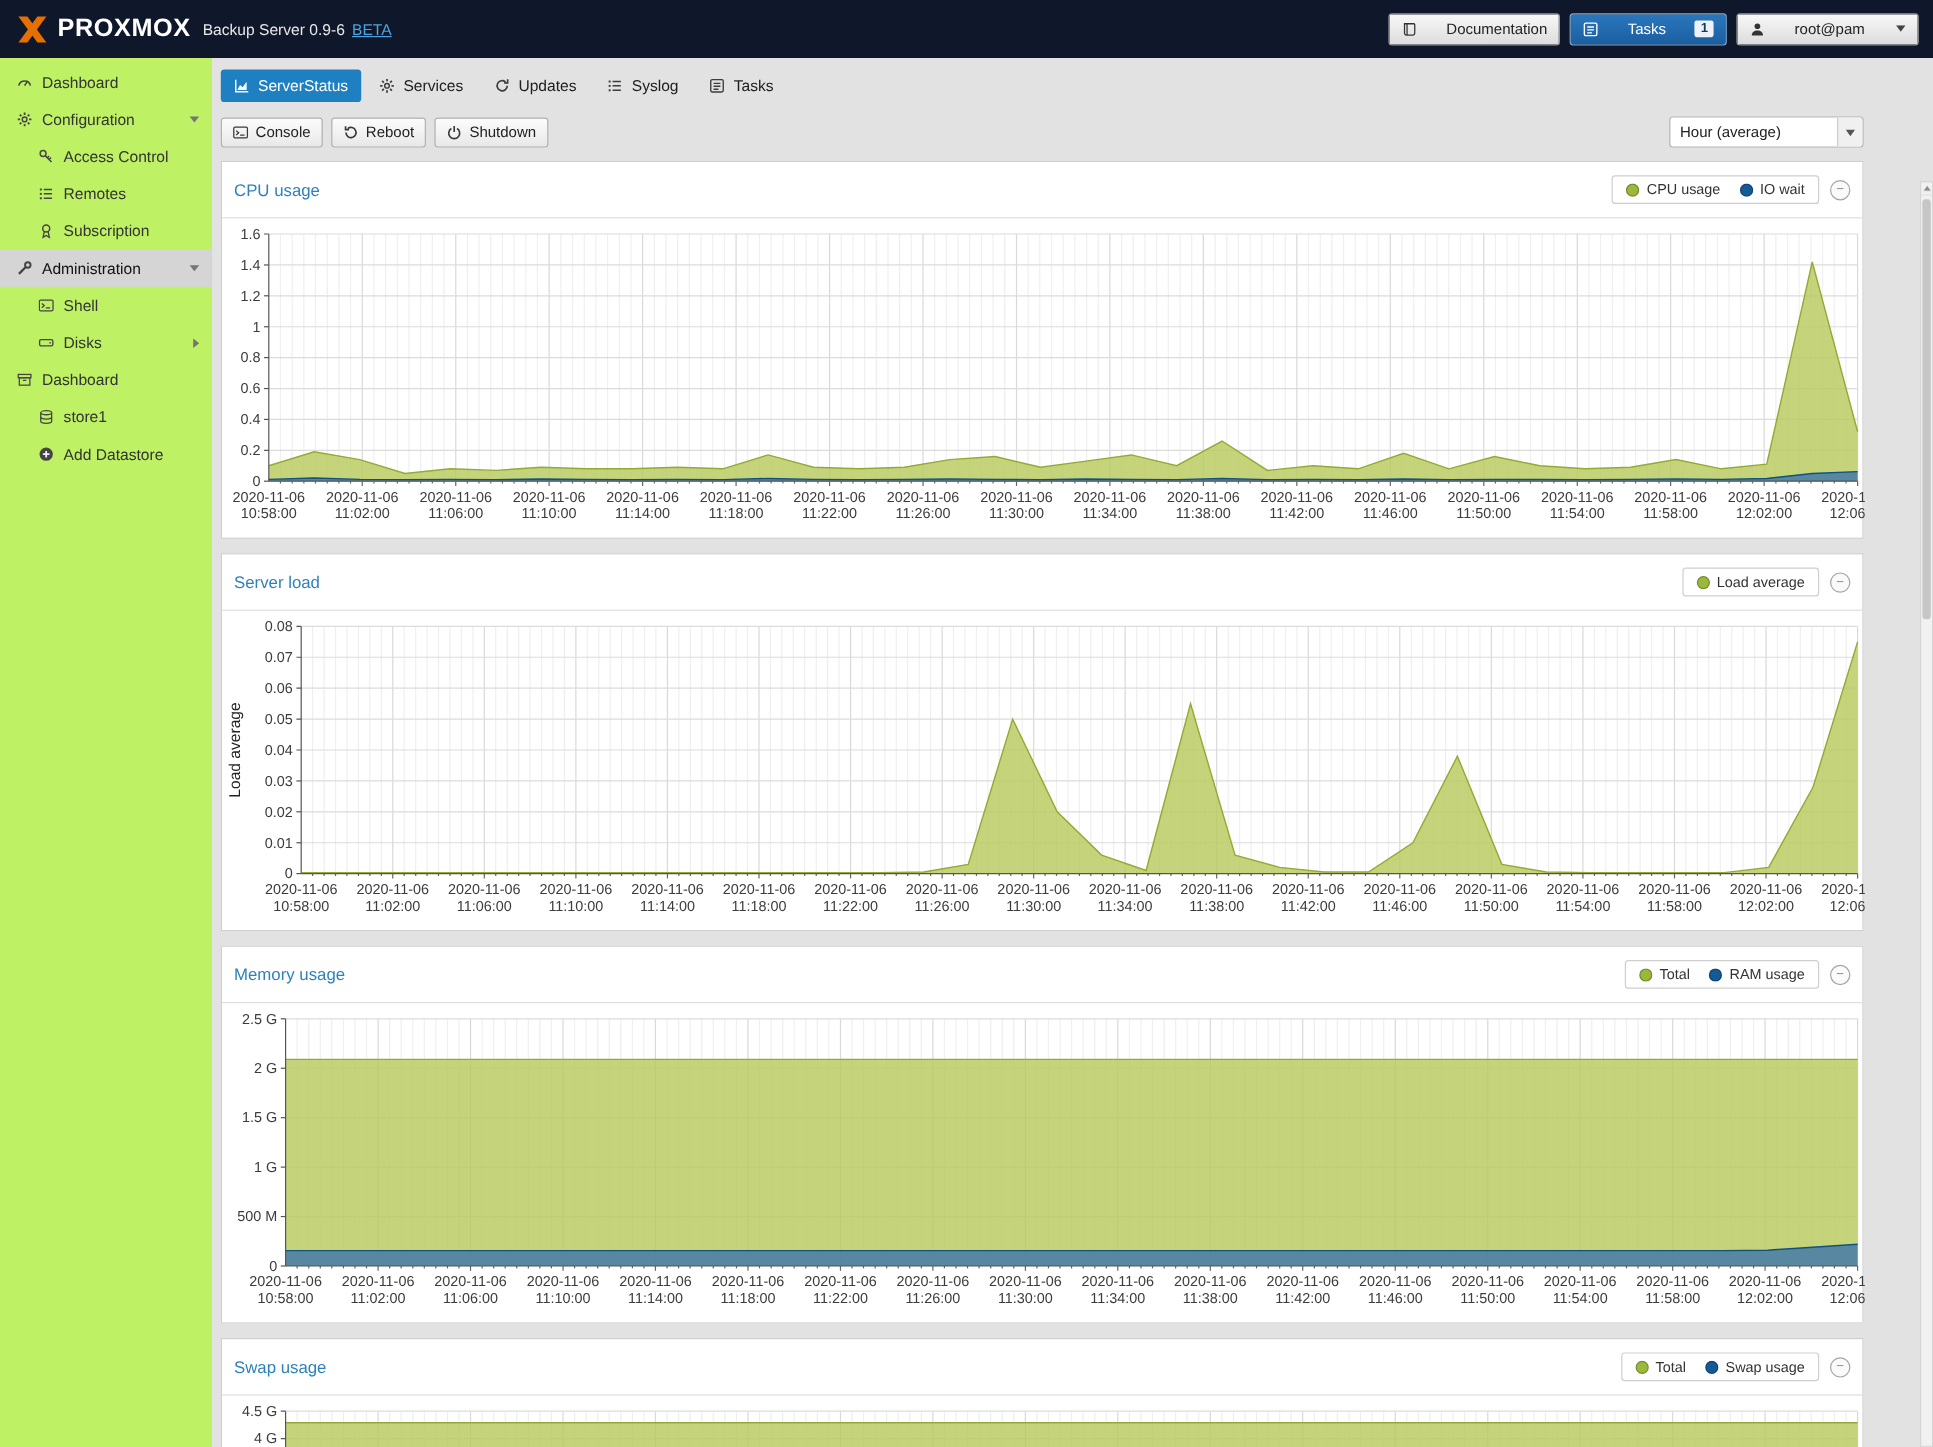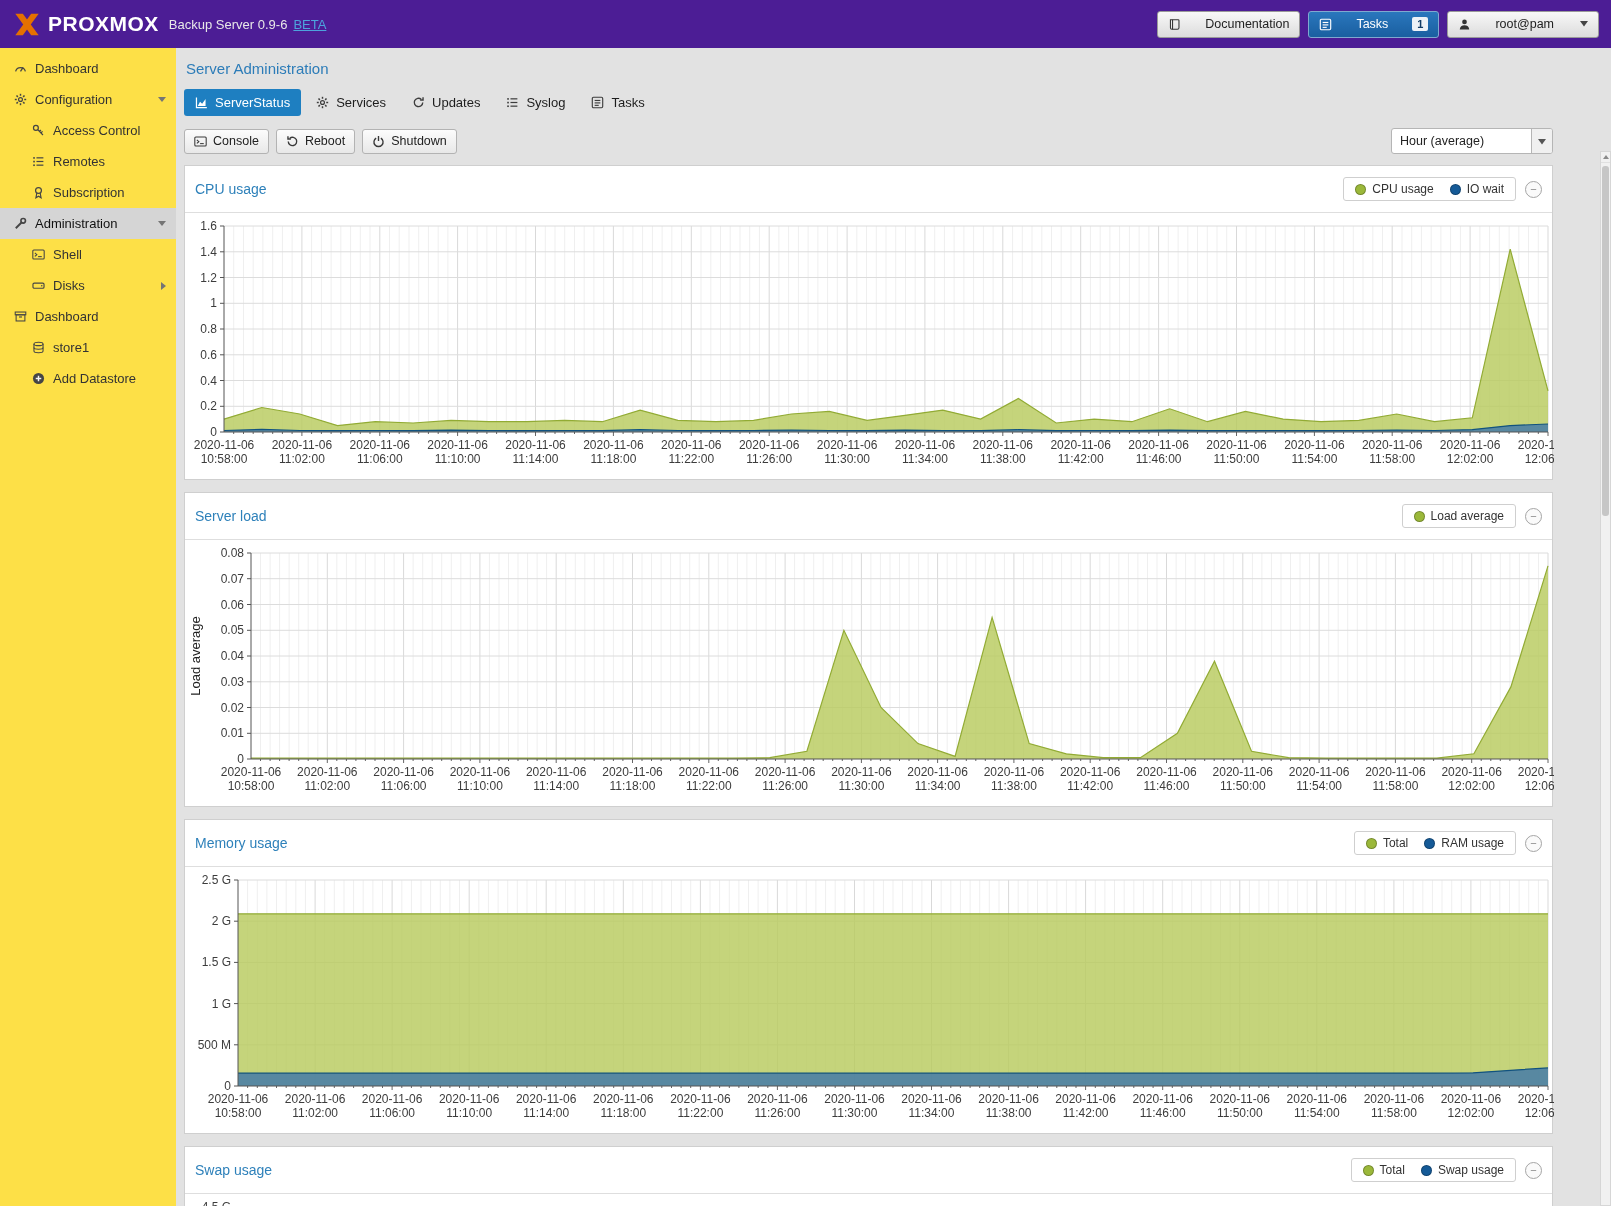--- a/index.html
+++ b/index.html
@@ -1,35 +1,35 @@
 <!DOCTYPE html>
 <html><head>
 <meta charset="utf-8">
 <style>
   *{box-sizing:border-box;margin:0;padding:0}
   html,body{width:1611px;height:1206px;overflow:hidden}
   body{font-family:"Liberation Sans","DejaVu Sans",sans-serif;font-size:13px;color:#222;background:#e2e2e2}
 
   
-  .topbar{position:fixed;top:0;left:0;right:0;height:48px;background:#4c1d95;display:flex;align-items:center;padding:0 12px;z-index:50}
+  .topbar{position:fixed;top:0;left:0;right:0;height:48px;background:#0f172a;display:flex;align-items:center;padding:0 12px;z-index:50}
   .brand{display:flex;align-items:center;gap:6px}
   .brand-name{color:#fff;font-weight:bold;font-size:21px;letter-spacing:.5px}
   .product{color:#e8e8e8;font-size:13px;margin-left:10px}
   .beta{color:#4da3dd;font-size:13px;margin-left:6px;text-decoration:underline;cursor:pointer}
   .top-right{margin-left:auto;display:flex;align-items:center;gap:8px}
   .tbtn{height:27px;display:flex;align-items:center;gap:24px;padding:0 10px;border:1px solid #9a9a9a;border-radius:3px;
         background:linear-gradient(#f8f8f8,#dcdcdc);font-size:12.5px;color:#222;cursor:pointer}
   .tbtn .icon{color:#333;display:flex}
   .tbtn.blue{background:linear-gradient(#2a77bd,#1a5fa0);border-color:#7fa9d0;color:#fff}
   .tbtn.blue .icon{color:#fff}
   .badge{background:#eef2f7;color:#123c66;border-radius:2px;font-size:11px;padding:1px 5px;font-weight:bold}
   .caret{color:#444;display:flex;margin-left:2px}
 
   
-  .sidebar{position:fixed;top:48px;left:0;bottom:0;width:176px;background:#fde047;padding-top:5px;z-index:40}
+  .sidebar{position:fixed;top:48px;left:0;bottom:0;width:176px;background:#bef264;padding-top:5px;z-index:40}
   .nav-item{display:flex;align-items:center;height:31px;padding-left:10px;cursor:pointer;color:#333}
   .nav-item .icon{width:20px;display:flex;justify-content:center;color:#454545;margin-right:5px}
   .nav-item.indent1{padding-left:28px}
   .nav-item.selected{background:#d5d5d5;color:#111}
   .nav-arrow{margin-left:auto;margin-right:10px;width:0;height:0}
   .nav-arrow.down{border-left:4px solid transparent;border-right:4px solid transparent;border-top:5px solid #757575}
   .nav-arrow.right{border-top:4px solid transparent;border-bottom:4px solid transparent;border-left:5px solid #757575}
 
   
   .main{margin-left:176px;padding:10px 58px 0 8px}
@@ -238,21 +238,20 @@
           <circle cx="8" cy="8" r="6.8" fill="currentColor"></circle>
           <line x1="8" y1="4.6" x2="8" y2="11.4" stroke="#f5f5f5" stroke-width="1.8"></line>
           <line x1="4.6" y1="8" x2="11.4" y2="8" stroke="#f5f5f5" stroke-width="1.8"></line>
         </svg>
       </span>
       <span>Add Datastore</span>
     </div>
   </nav>
 
 <main class="main" style="margin-top:48px">
-  <h1 class="page-title">Server Administration</h1>
 
   <div class="tabbar">
       <div class="tab active">
         <span class="icon">
           <svg viewBox="0 0 16 16" width="13" height="13">
             <path d="M1.8 1.8 V14.2 H14.6" stroke="currentColor" fill="none" stroke-width="1.5"></path>
             <path d="M3.4 12.4 L6.2 7.2 L8.8 9.4 L13 3.8 V12.4 Z" fill="currentColor"></path>
           </svg>
         </span>
         <span>ServerStatus</span>

